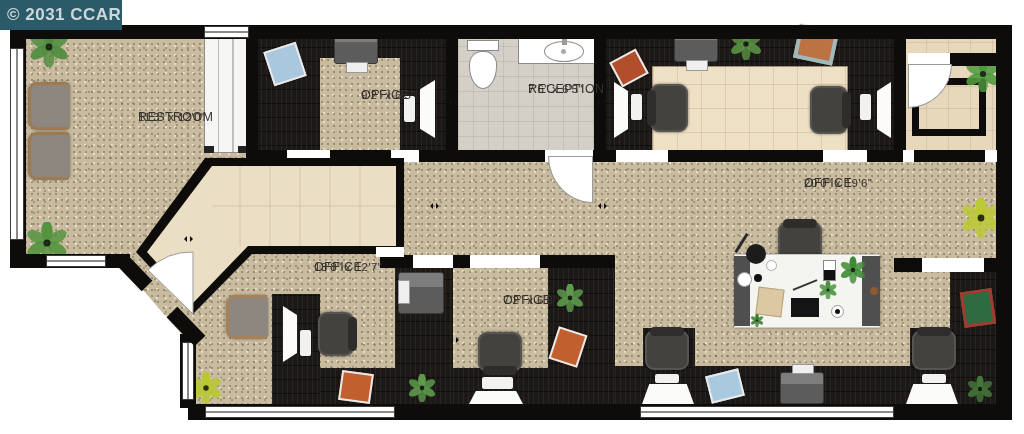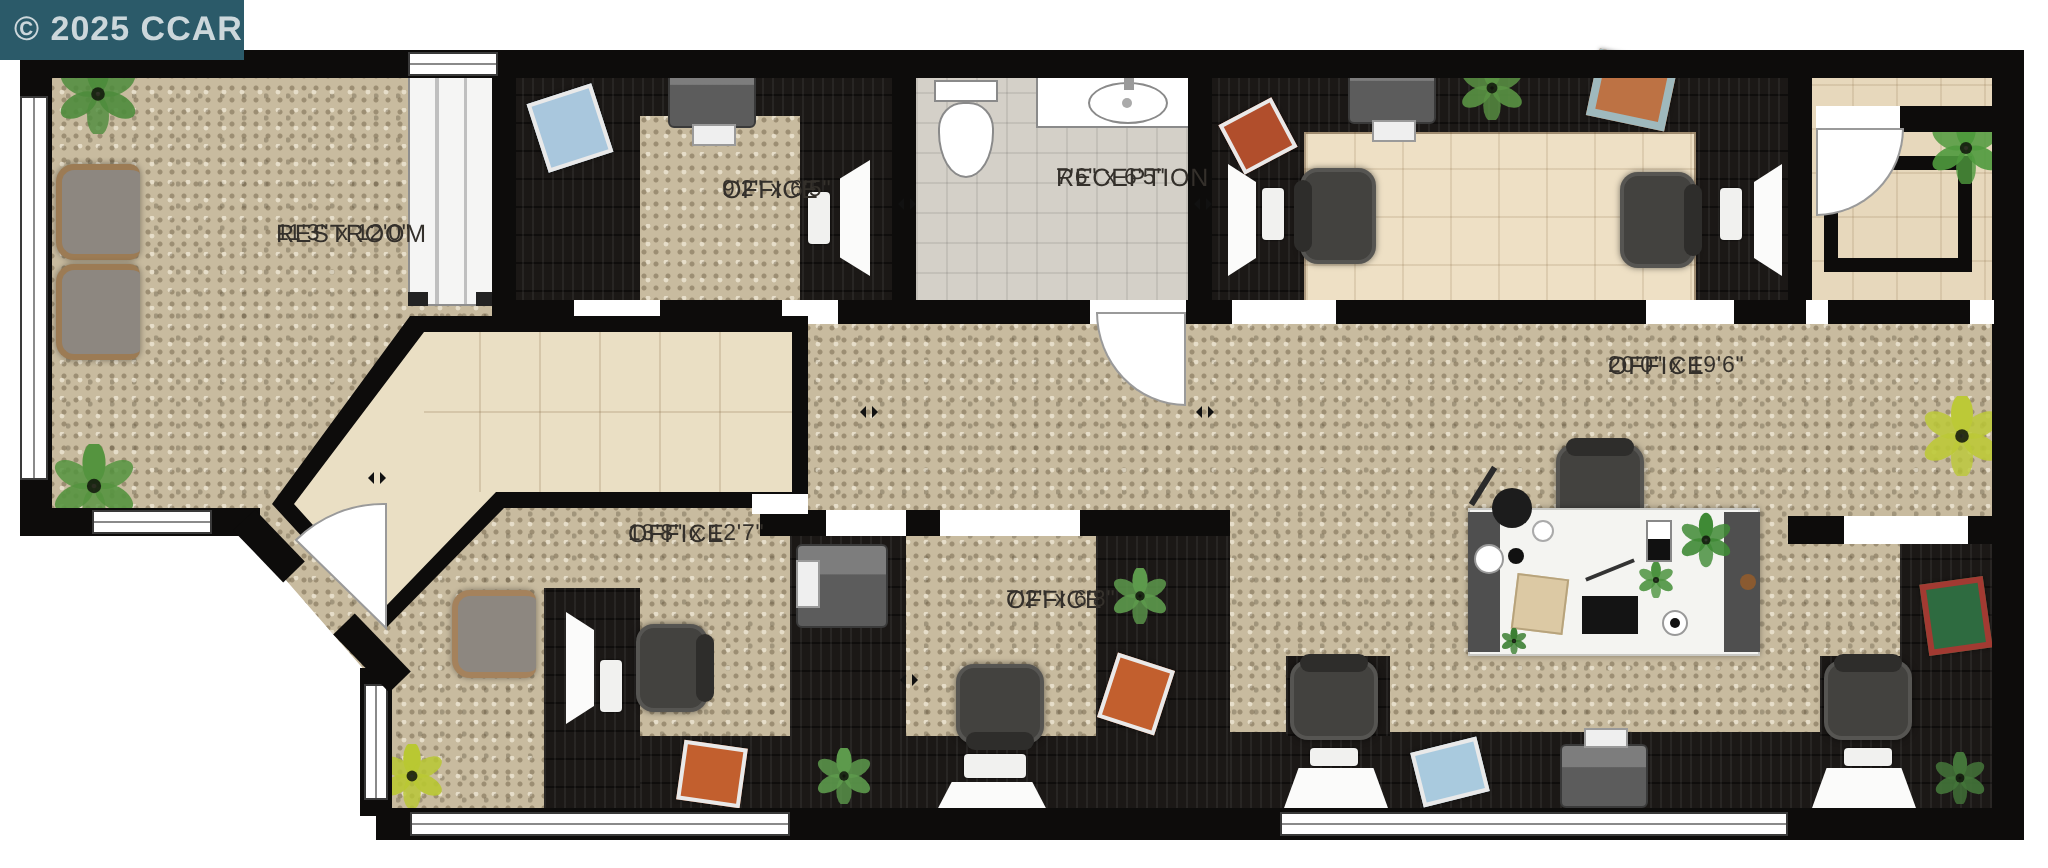--- a/index.html
+++ b/index.html
@@ -355,15 +355,15 @@
   <div class="room-label z40" style="left:314px;top:260px">
     <div class="rl-name">OFFICE</div>
     <div class="rl-dims">13'8" x 12'7"</div>
   </div>
   <div class="room-label z40" style="left:503px;top:293px">
     <div class="rl-name">OFFICE</div>
     <div class="rl-dims">7'2" x 6'8"</div>
   </div>
 
   <div class="watermark">
-    <span>© 2025 CCAR</span>
+    <span>© 2031 CCAR</span>
   </div>
 </div>
 
 </body></html>

